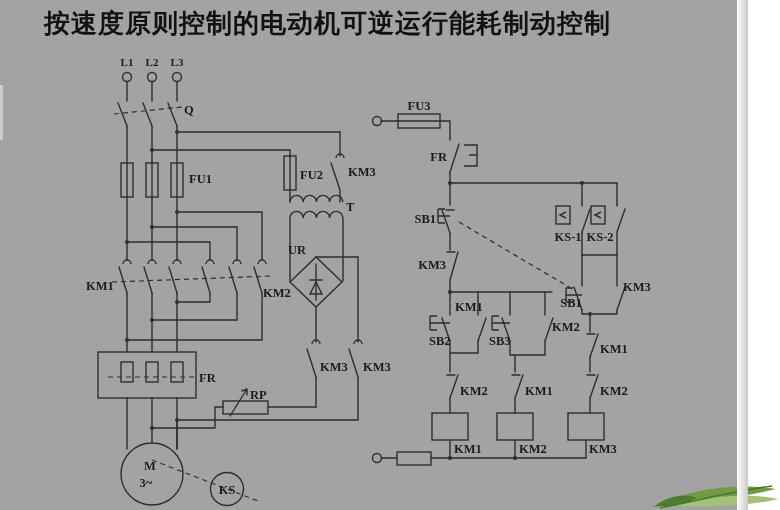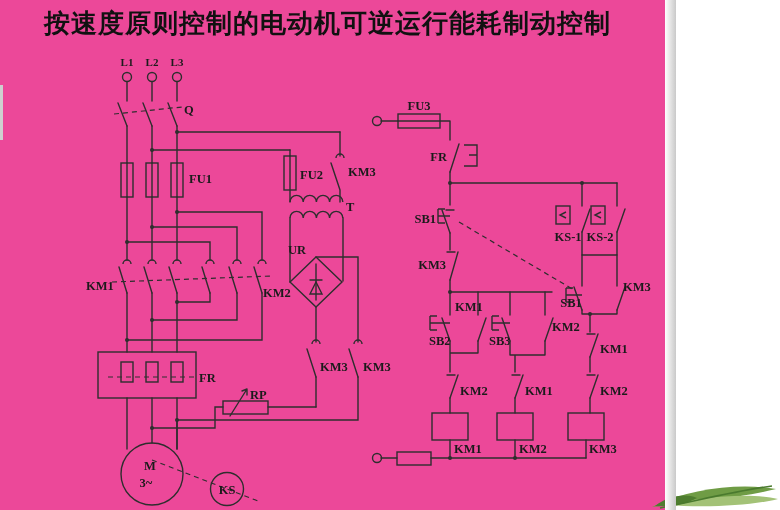--- a/index.html
+++ b/index.html
@@ -1,18 +1,18 @@
 <!DOCTYPE html>
 <html><head>
 <meta charset="utf-8">
 <style>
   html,body{margin:0;padding:0;}
   body{width:780px;height:510px;overflow:hidden;background:#ffffff;
        font-family:"Liberation Serif", serif;}
-  .slide{position:relative;width:676px;height:510px;background:#ec4899;}
+  .slide{position:relative;width:748px;height:510px;background:#a3a3a3;}
   .slide-title{position:absolute;left:44px;top:6px;margin:0;
       font-size:26px;font-weight:700;letter-spacing:1px;color:#111;
       font-family:"Liberation Serif", serif;white-space:nowrap;}
   svg.schematic{position:absolute;left:0;top:0;}
   svg .w{stroke:#2e2e2e;stroke-width:1.4;fill:none;stroke-linecap:round;}
   svg .wd{stroke:#2e2e2e;stroke-width:1.2;fill:none;stroke-dasharray:5 4;}
   svg .sym{stroke:#2e2e2e;stroke-width:1.4;fill:none;}
   svg .dot{fill:#2e2e2e;stroke:none;}
   svg text{font-family:"Liberation Serif", serif;font-size:12.5px;
       fill:#1b1b1b;font-weight:600;}

